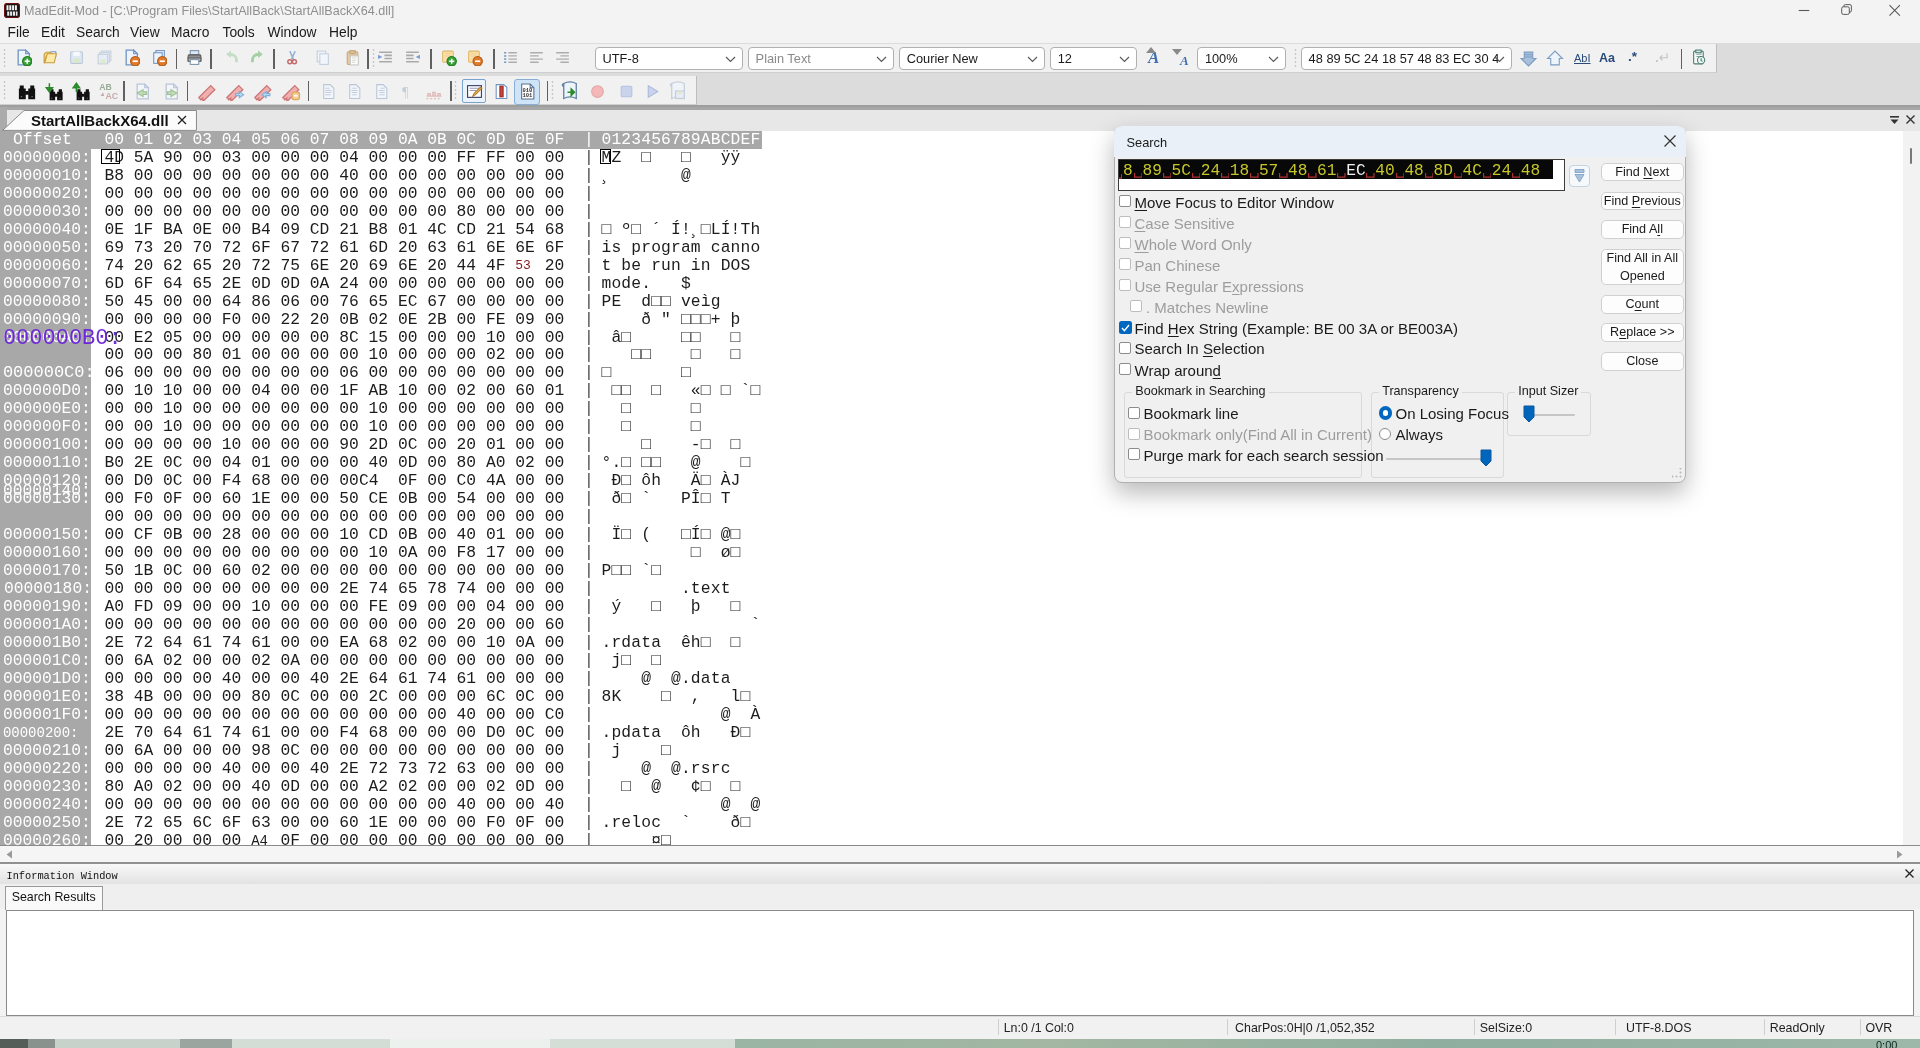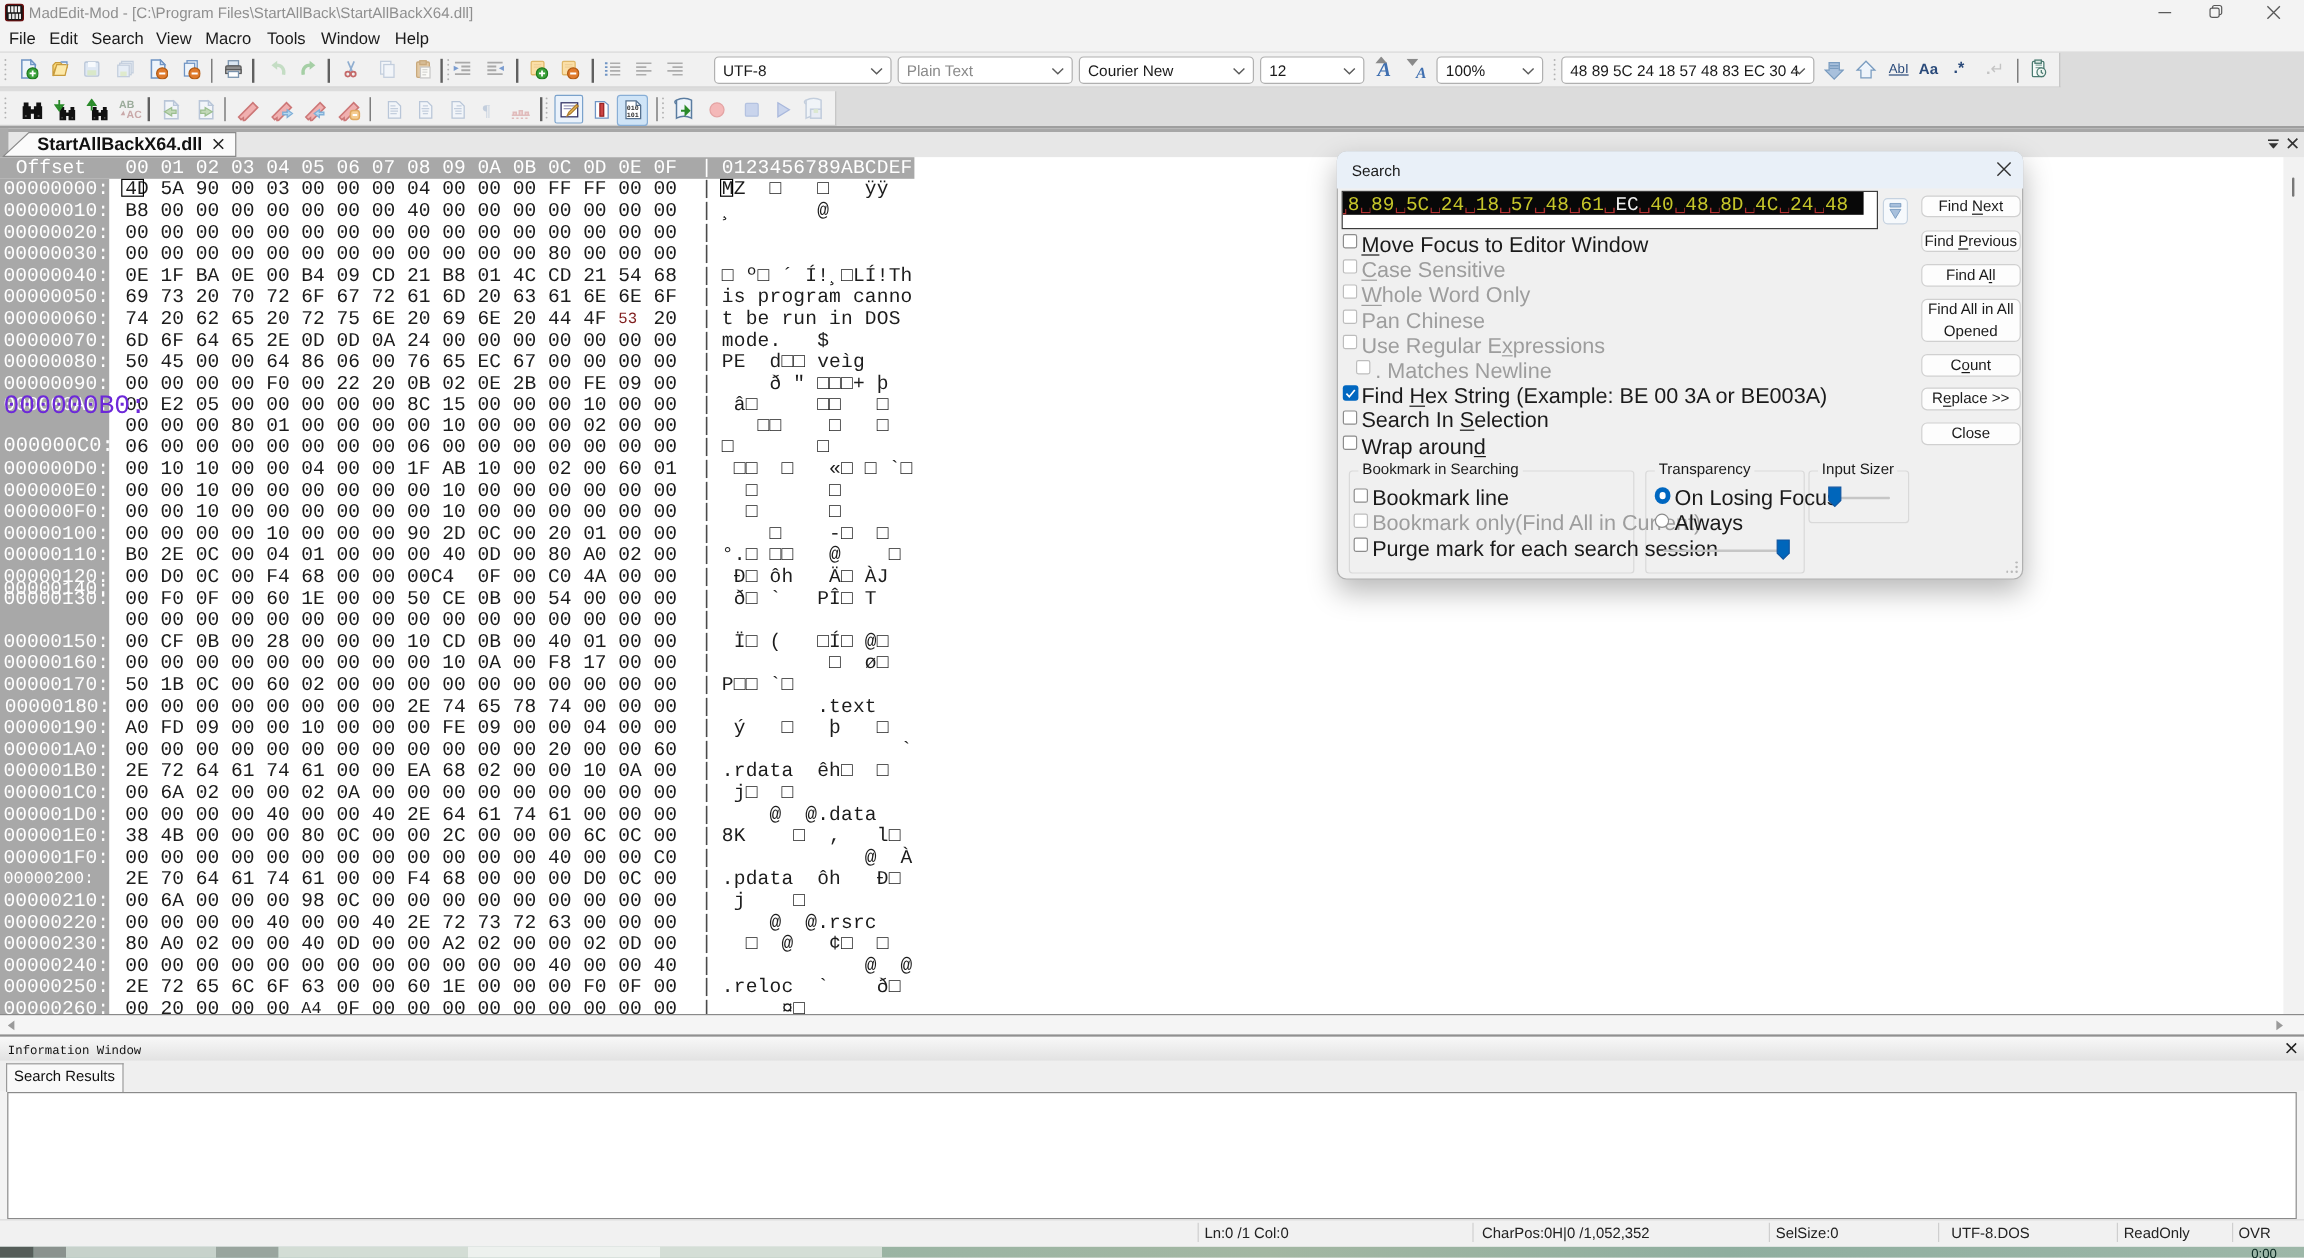--- a/index.html
+++ b/index.html
@@ -2,21 +2,21 @@
 <html><head><meta charset="utf-8">
 <style>
 *{margin:0;padding:0;box-sizing:border-box}
 html,body{width:1920px;height:1048px;overflow:hidden;background:#f3f3f3;
   font-family:"Liberation Sans",sans-serif;-webkit-font-smoothing:antialiased}
 .abs{position:absolute}
 .mono{font-family:"Liberation Mono",monospace;white-space:pre}
 .sep{background:#606060;width:1.6px}
 .cb{position:absolute;width:12px;height:12px;background:#fff;border:1px solid #8c8c8c;border-radius:2px}
 .cbd{border-color:#bdbdbd}
-.lbl{position:absolute;font-size:18px;color:#1a1a1a;white-space:pre}
+.lbl{position:absolute;font-size:15px;color:#1a1a1a;white-space:pre}
 .dis{color:#9d9d9d}
 .btn{position:absolute;left:1600.8px;width:83px;background:#fdfdfd;border:1px solid #d0d0d0;
  border-radius:5px;font-size:12.6px;color:#1a1a1a;text-align:center;line-height:17.5px}
 u{text-decoration-thickness:1px;text-underline-offset:2px}
 </style></head>
 <body>
 
 <div class="abs" style="left:0;top:0;width:1920px;height:43px;background:#f3f3f3"></div>
 <svg class="abs" style="left:4px;top:3px" width="16" height="15" viewBox="0 0 16 15">
 <rect x="0.5" y="0.5" width="15" height="14" rx="2.5" fill="#151515" stroke="#6b0f0f" stroke-width="1.2"></rect>

